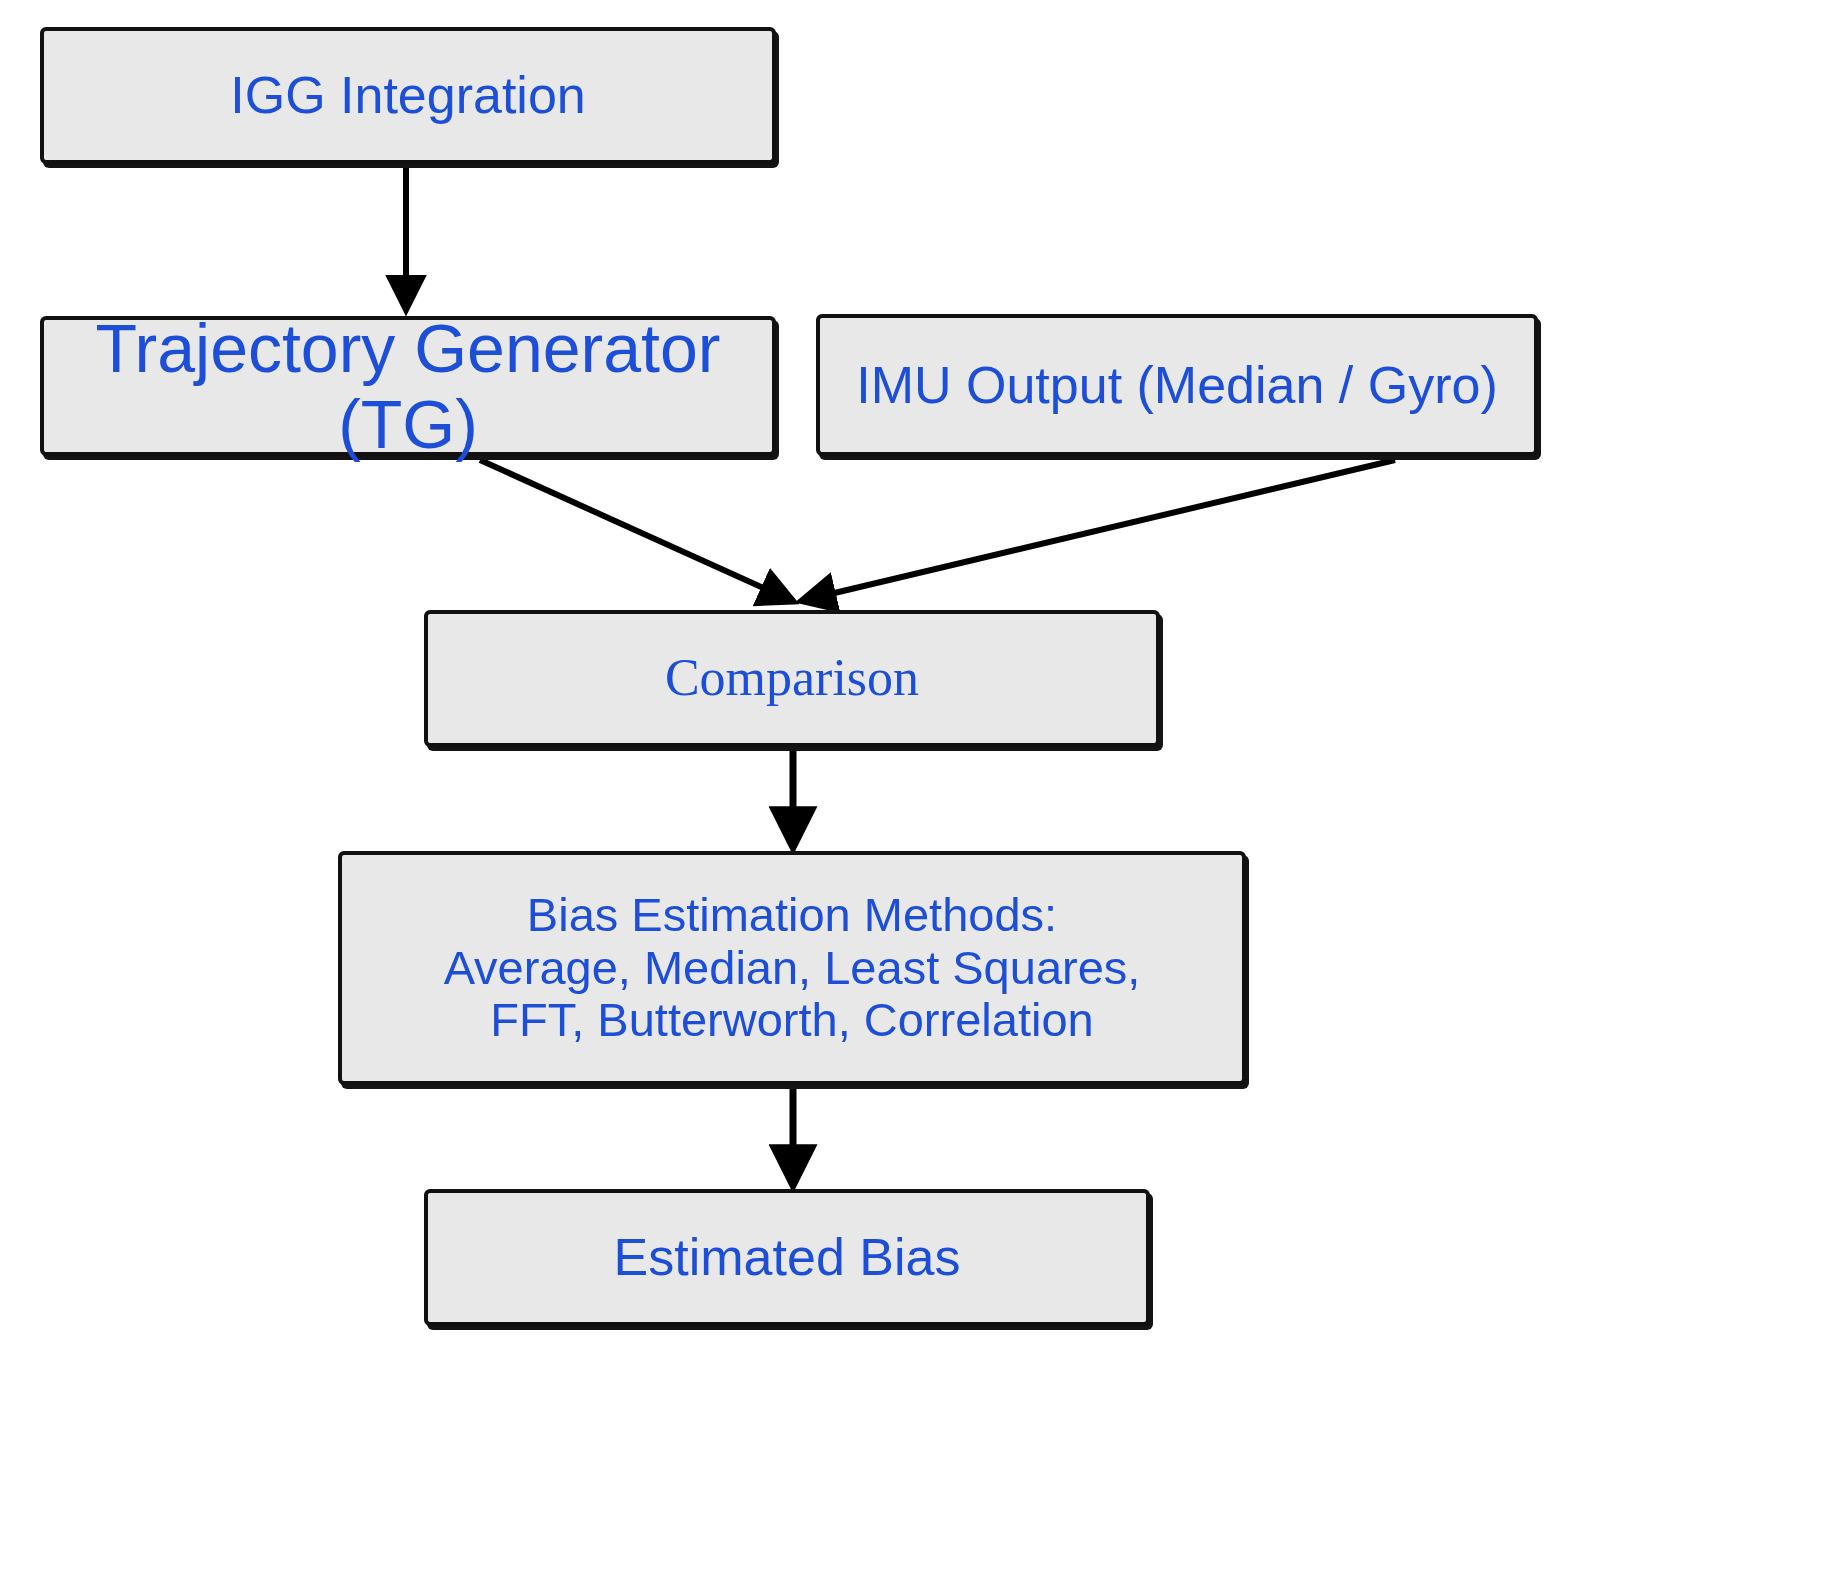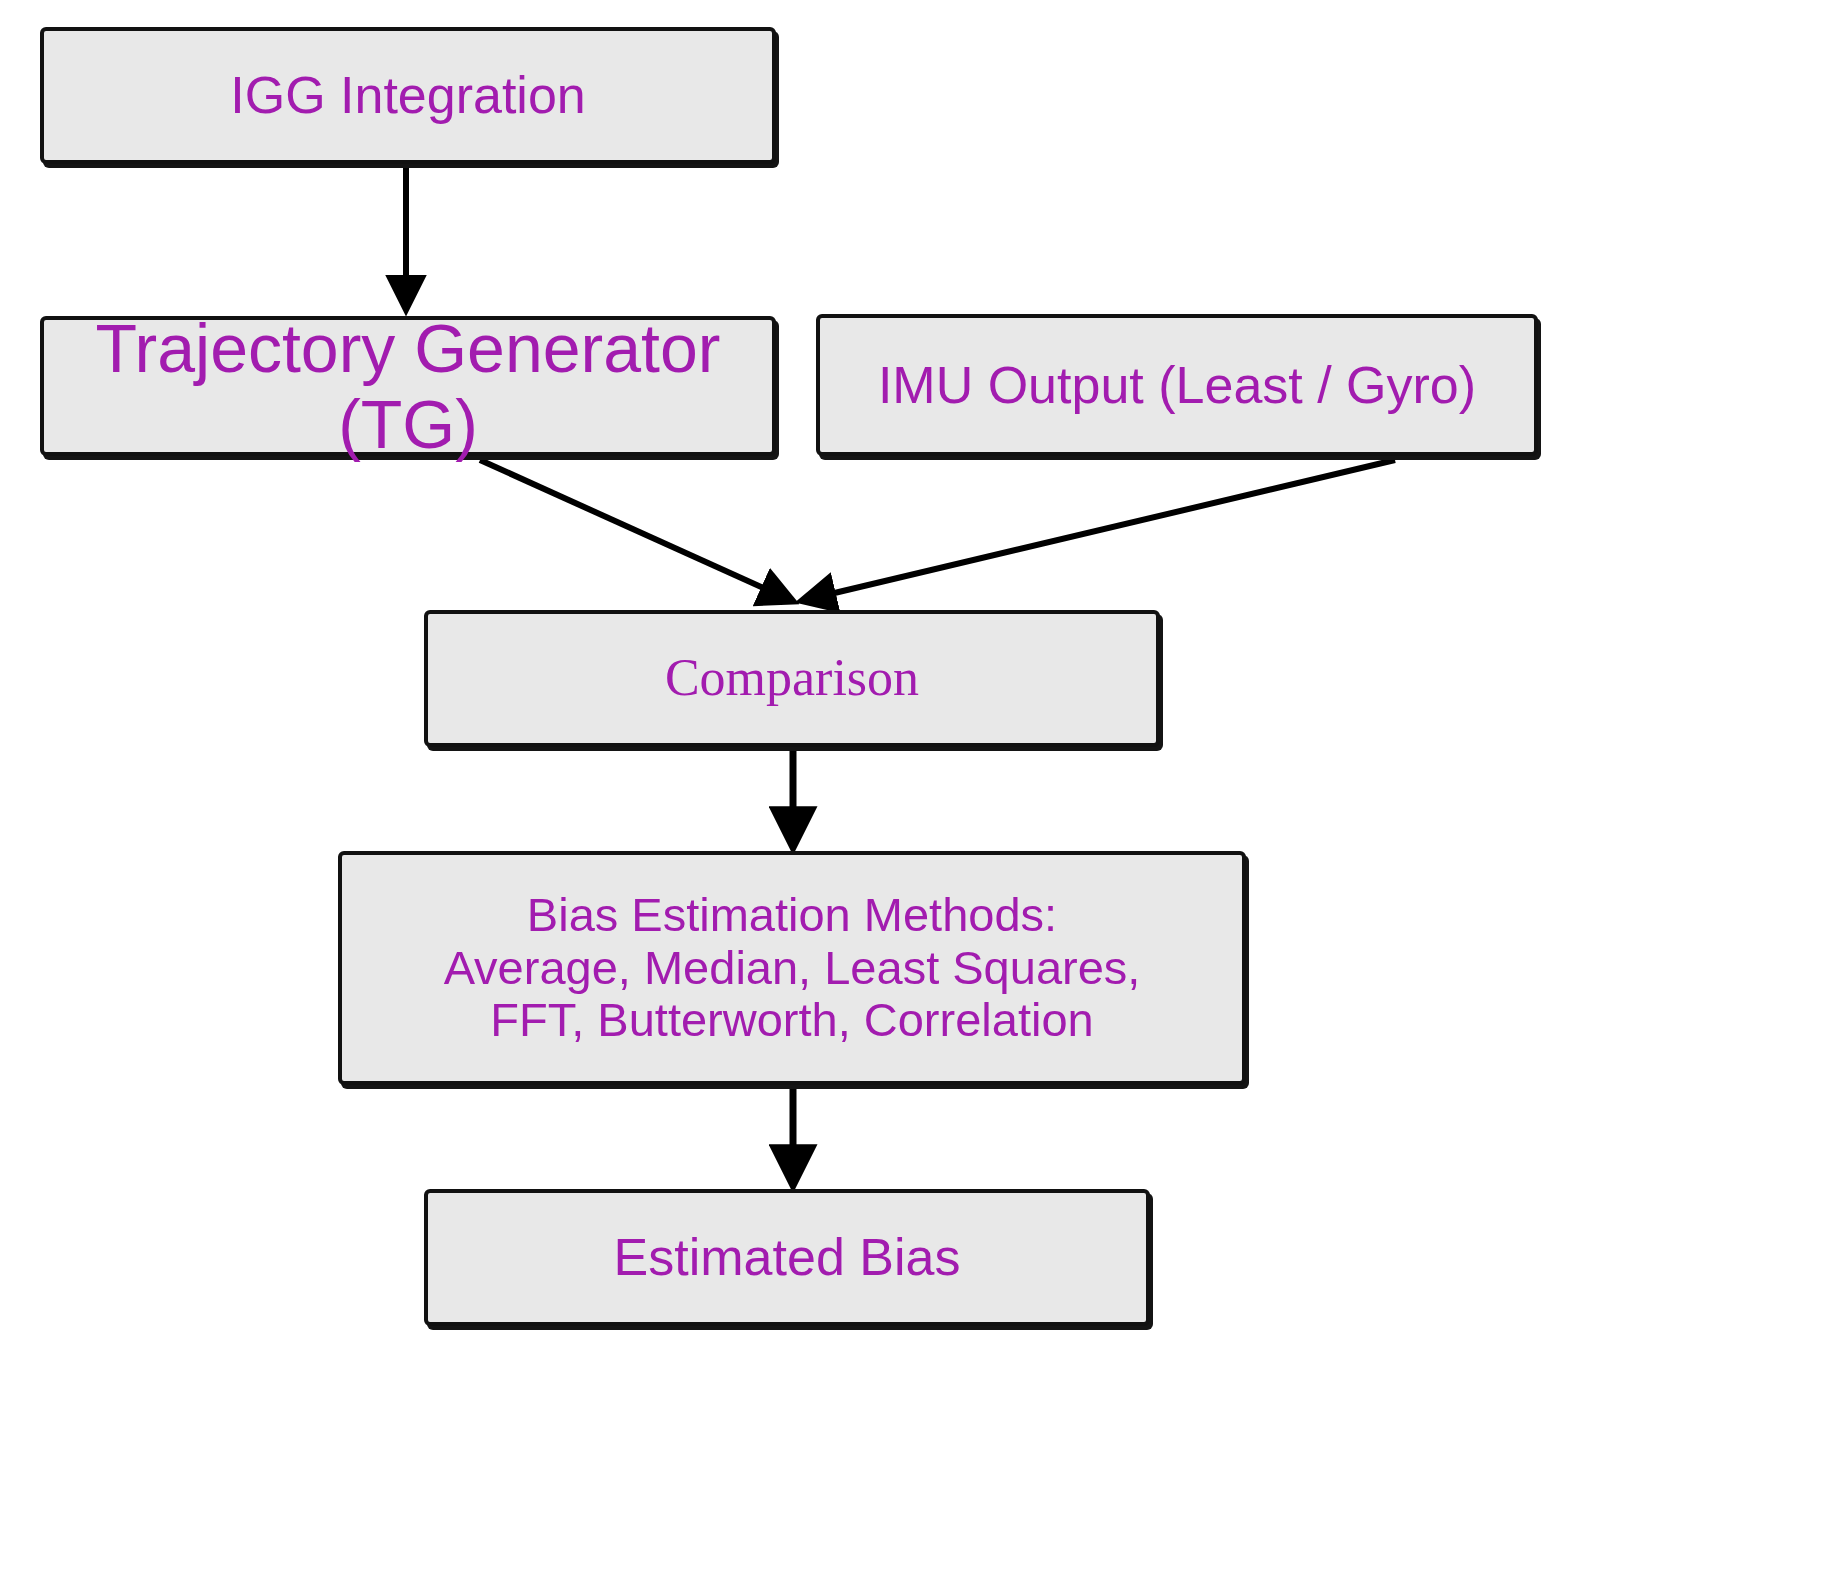--- a/index.html
+++ b/index.html
@@ -19,21 +19,21 @@
     position: absolute;
     box-sizing: border-box;
     background: #e8e8e8;
     border: 4px solid #111111;
     border-radius: 6px;
     box-shadow: 3px 4px 0 0 #141414;
     display: flex;
     align-items: center;
     justify-content: center;
     text-align: center;
-    color: #a21caf;
+    color: #1d4ed8;
     line-height: 1.12;
     white-space: pre-line;
     padding: 0 10px;
   }
   .node .label {
     display: block;
     width: 100%;
   }
   #edges {
     position: absolute;
@@ -87,21 +87,21 @@
 
   <div class="node" id="node-igg">
     <span class="label">IGG Integration</span>
   </div>
 
   <div class="node" id="node-tg">
     <span class="label">Trajectory Generator (TG)</span>
   </div>
 
   <div class="node" id="node-imu">
-    <span class="label">IMU Output (Least / Gyro)</span>
+    <span class="label">IMU Output (Median / Gyro)</span>
   </div>
 
   <div class="node" id="node-comparison">
     <span class="label">Comparison</span>
   </div>
 
   <div class="node" id="node-bias">
     <span class="label">Bias Estimation Methods:
 Average, Median, Least Squares,
 FFT, Butterworth, Correlation</span>

